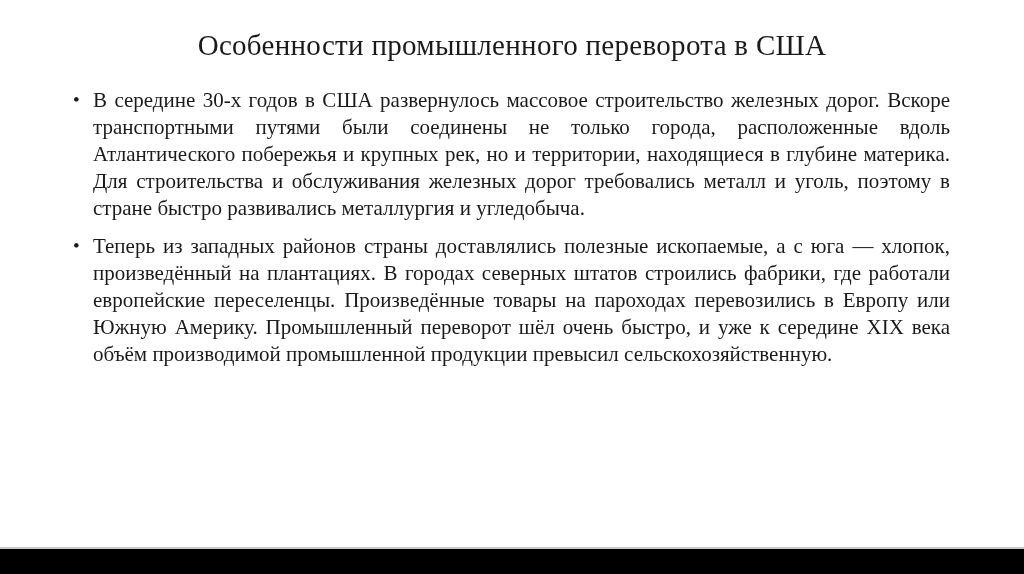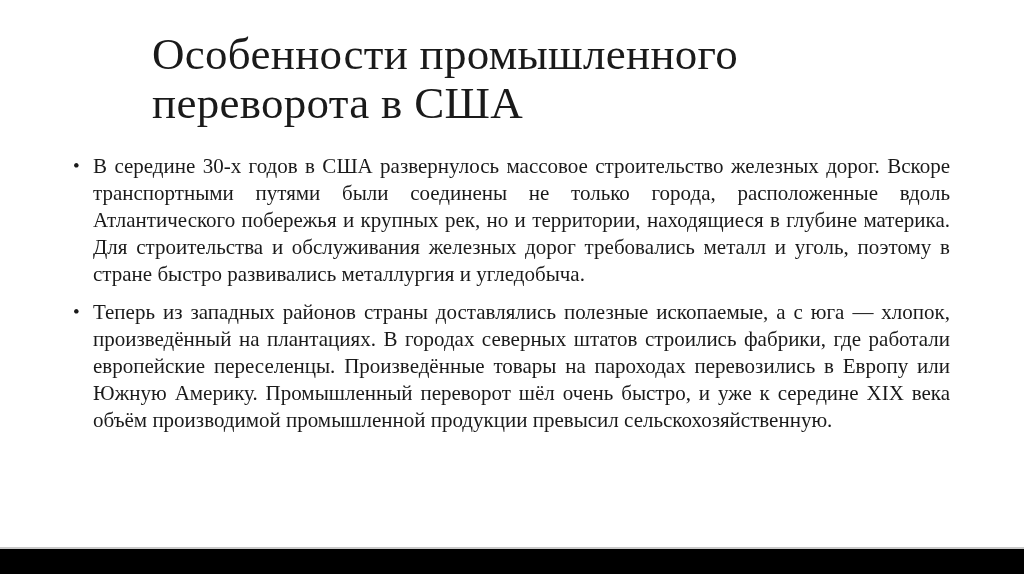--- a/index.html
+++ b/index.html
@@ -12,21 +12,22 @@
     width: 1024px;
     height: 574px;
     background: #ffffff;
     overflow: hidden;
     font-family: "Liberation Serif", "DejaVu Serif", serif;
     color: #000000;
   }
   .slide-title {
     margin: 30px auto 0 auto;
     max-width: 720px;
-    font-size: 45px;
+    text-align: center;
+    font-size: 29px;
     line-height: 1.08;
     font-weight: 400;
     color: #1a1a1a;
     letter-spacing: 0.3px;
   }
   .slide-body {
     margin: 26px 74px 0 93px;
   }
   .bullet-list {
     list-style: none;

